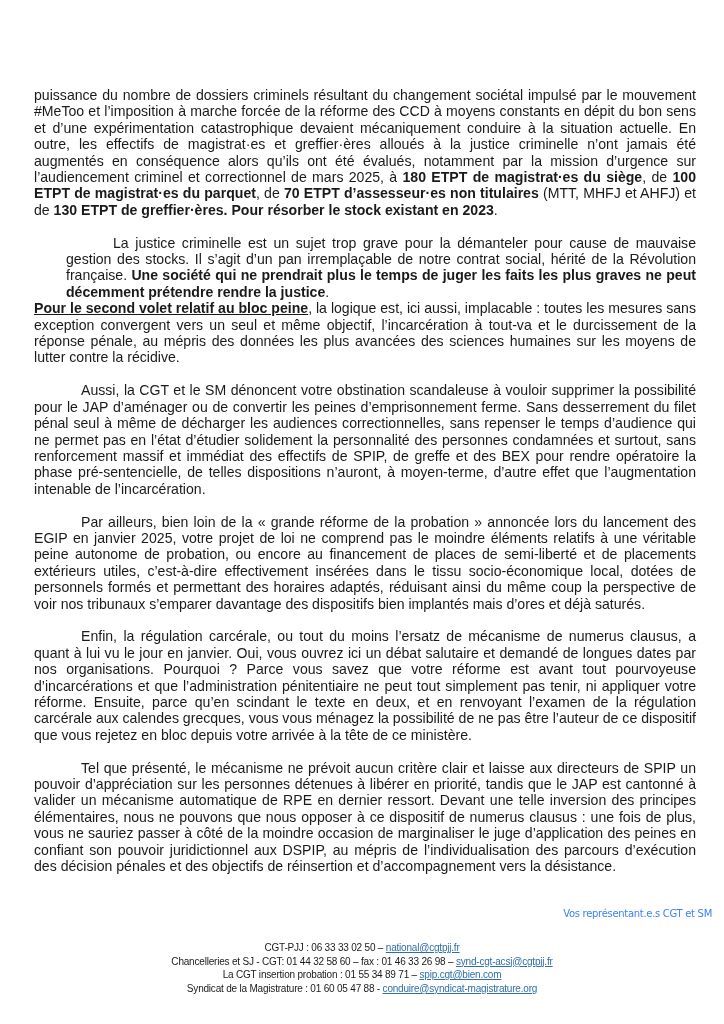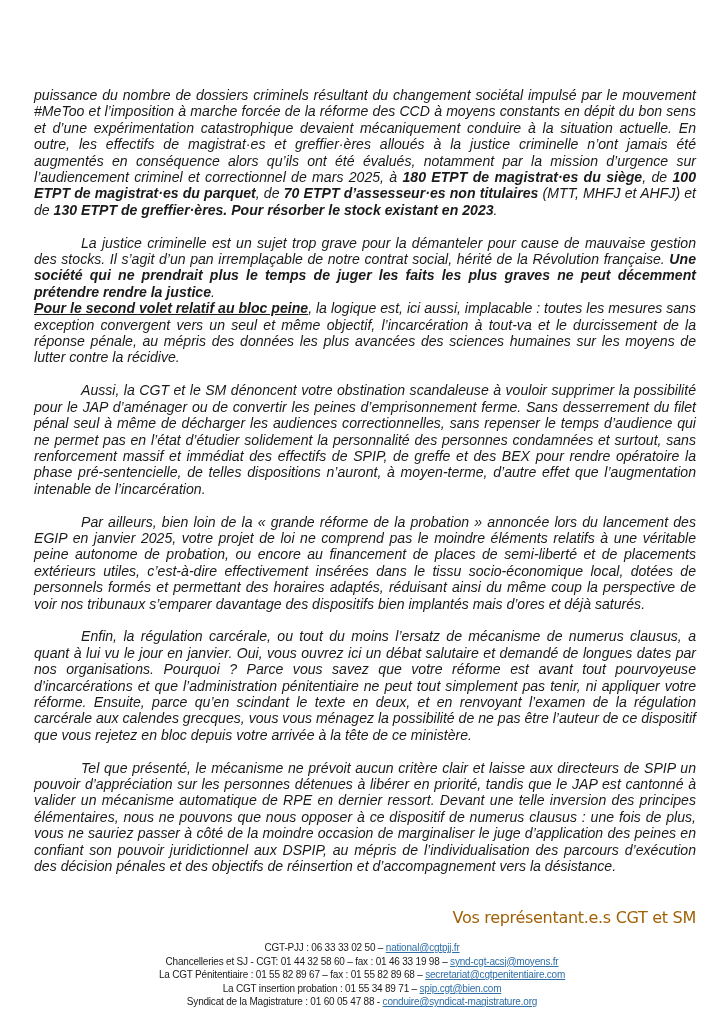--- a/index.html
+++ b/index.html
@@ -1,30 +1,30 @@
 <!DOCTYPE html>
 <html><head>
   <meta charset="utf-8">
   <style>
     html, body { margin: 0; padding: 0; background: #ffffff; }
     body { width: 724px; height: 1024px; position: relative; overflow: hidden; }
     .page {
       position: absolute; left: 34px; top: 87px; width: 662px;
       font-family: "Liberation Sans", sans-serif;
-      font-size: 14.1px; line-height: 16.4px; color: #1a1a1a; font-style: italic;
+      font-size: 14.1px; line-height: 16.4px; color: #1a1a1a;
     }
     .para { margin: 0 0 16.4px 0; text-align: justify; }
     .para.indent { text-indent: 47px; }
-    .para.tight { margin-bottom: 0; }
+    .para.tight { margin-bottom: 0; margin-left: 32px; }
     .para.noindent { text-indent: 0; }
     b, .b { font-weight: bold; }
     .u { text-decoration: underline; font-weight: bold; }
     .sig {
-      position: absolute; right: 28px; top: 908px;
-      font-family: "DejaVu Sans", sans-serif; font-size: 16px; color: #a16207;
+      position: absolute; right: 12px; top: 908px;
+      font-family: "DejaVu Sans", sans-serif; font-size: 10px; color: #3b82f6;
       letter-spacing: -0.3px;
     }
     .footer {
       position: absolute; left: 0; width: 724px; top: 941px; text-align: center;
       font-family: Liberation Sans, sans-serif; font-size: 10px; line-height: 13.6px;
       color: #1a1a1a; letter-spacing: -0.2px;
     }
     .footer a { color: #2f6fa8; text-decoration: underline; }
   </style>
 </head>
@@ -37,17 +37,16 @@
     <p class="para indent"><span>Aussi, la CGT et le SM dénoncent votre obstination scandaleuse à vouloir supprimer la possibilité pour le JAP d’aménager ou de convertir les peines d’emprisonnement ferme. Sans desserrement du filet pénal seul à même de décharger les audiences correctionnelles, sans repenser le temps d’audience qui ne permet pas en l’état d’étudier solidement la personnalité des personnes condamnées et surtout, sans renforcement massif et immédiat des effectifs de SPIP, de greffe et des BEX pour rendre opératoire la phase pré-sentencielle, de telles dispositions n’auront, à moyen-terme, d’autre effet que l’augmentation intenable de l’incarcération.</span></p>
     <p class="para indent"><span>Par ailleurs, bien loin de la « grande réforme de la probation » annoncée lors du lancement des EGIP en janvier 2025, votre projet de loi ne comprend pas le moindre éléments relatifs à une véritable peine autonome de probation, ou encore au financement de places de semi-liberté et de placements extérieurs utiles, c’est-à-dire effectivement insérées dans le tissu socio-économique local, dotées de personnels formés et permettant des horaires adaptés, réduisant ainsi du même coup la perspective de voir nos tribunaux s’emparer davantage des dispositifs bien implantés mais d’ores et déjà saturés.</span></p>
     <p class="para indent"><span>Enfin, la régulation carcérale, ou tout du moins l’ersatz de mécanisme de numerus clausus, a quant à lui vu le jour en janvier. Oui, vous ouvrez ici un débat salutaire et demandé de longues dates par nos organisations. Pourquoi ? Parce vous savez que votre réforme est avant tout pourvoyeuse d’incarcérations et que l’administration pénitentiaire ne peut tout simplement pas tenir, ni appliquer votre réforme. Ensuite, parce qu’en scindant le texte en deux, et en renvoyant l’examen de la régulation carcérale aux calendes grecques, vous vous ménagez la possibilité de ne pas être l’auteur de ce dispositif que vous rejetez en bloc depuis votre arrivée à la tête de ce ministère.</span></p>
     <p class="para indent"><span>Tel que présenté, le mécanisme ne prévoit aucun critère clair et laisse aux directeurs de SPIP un pouvoir d’appréciation sur les personnes détenues à libérer en priorité, tandis que le JAP est cantonné à valider un mécanisme automatique de RPE en dernier ressort. Devant une telle inversion des principes élémentaires, nous ne pouvons que nous opposer à ce dispositif de numerus clausus : une fois de plus, vous ne sauriez passer à côté de la moindre occasion de marginaliser le juge d’application des peines en confiant son pouvoir juridictionnel aux DSPIP, au mépris de l’individualisation des parcours d’exécution des décision pénales et des objectifs de réinsertion et d’accompagnement vers la désistance.</span></p>
   </div>
 
 <div class="sig">Vos représentant.e.s CGT et SM</div>
 
 <div class="footer" id="footer">
     <div><span>CGT-PJJ : 06 33 33 02 50 – </span><a style="color: rgb(47, 111, 168);">national@cgtpjj.fr</a></div>
-    <div><span>Chancelleries et SJ - CGT: 01 44 32 58 60 – fax : 01 46 33 19 98 – </span><a style="color: rgb(47, 111, 168);">synd-cgt-acsj@moyens.fr</a></div>
-    <div><span>La CGT Pénitentiaire : 01 55 82 89 67 – fax : 01 55 82 89 68 – </span><a style="color: rgb(47, 111, 168);">secretariat@cgtpenitentiaire.com</a></div>
+    <div><span>Chancelleries et SJ - CGT: 01 44 32 58 60 – fax : 01 46 33 26 98 – </span><a style="color: rgb(47, 111, 168);">synd-cgt-acsj@cgtpjj.fr</a></div>
     <div><span>La CGT insertion probation : 01 55 34 89 71 – </span><a style="color: rgb(47, 111, 168);">spip.cgt@bien.com</a></div>
     <div><span>Syndicat de la Magistrature : 01 60 05 47 88 - </span><a style="color: rgb(47, 111, 168);">conduire@syndicat-magistrature.org</a></div>
   </div>
 
 </body></html>

